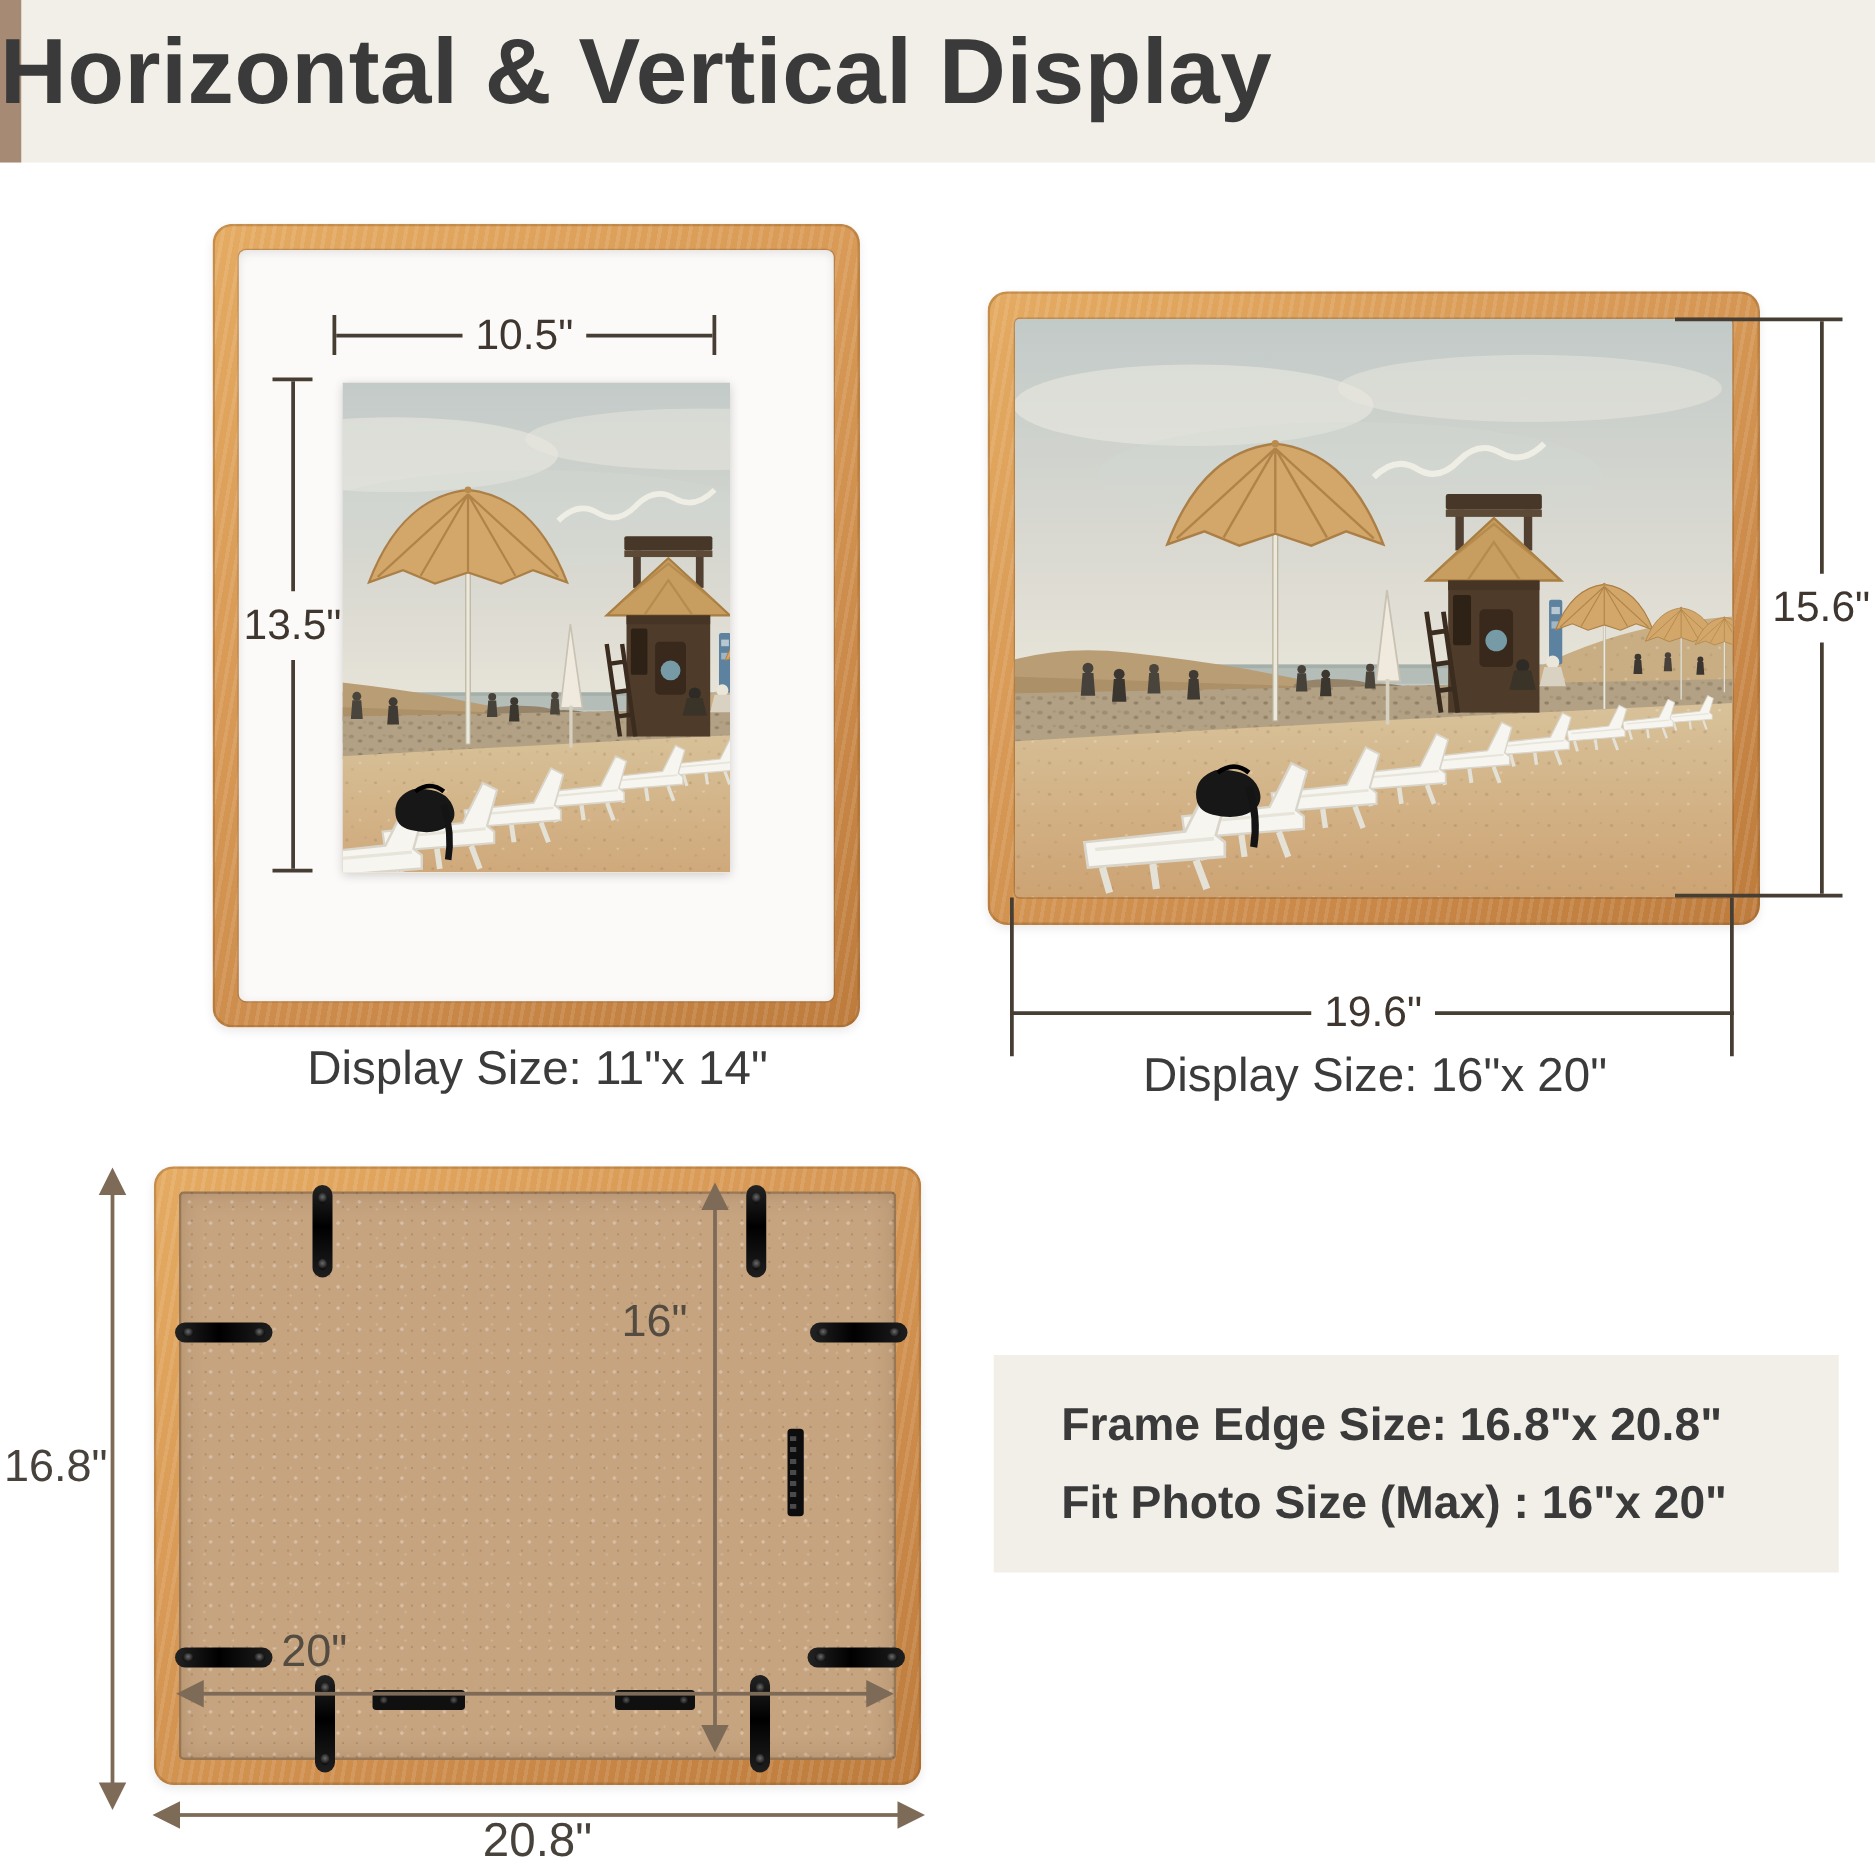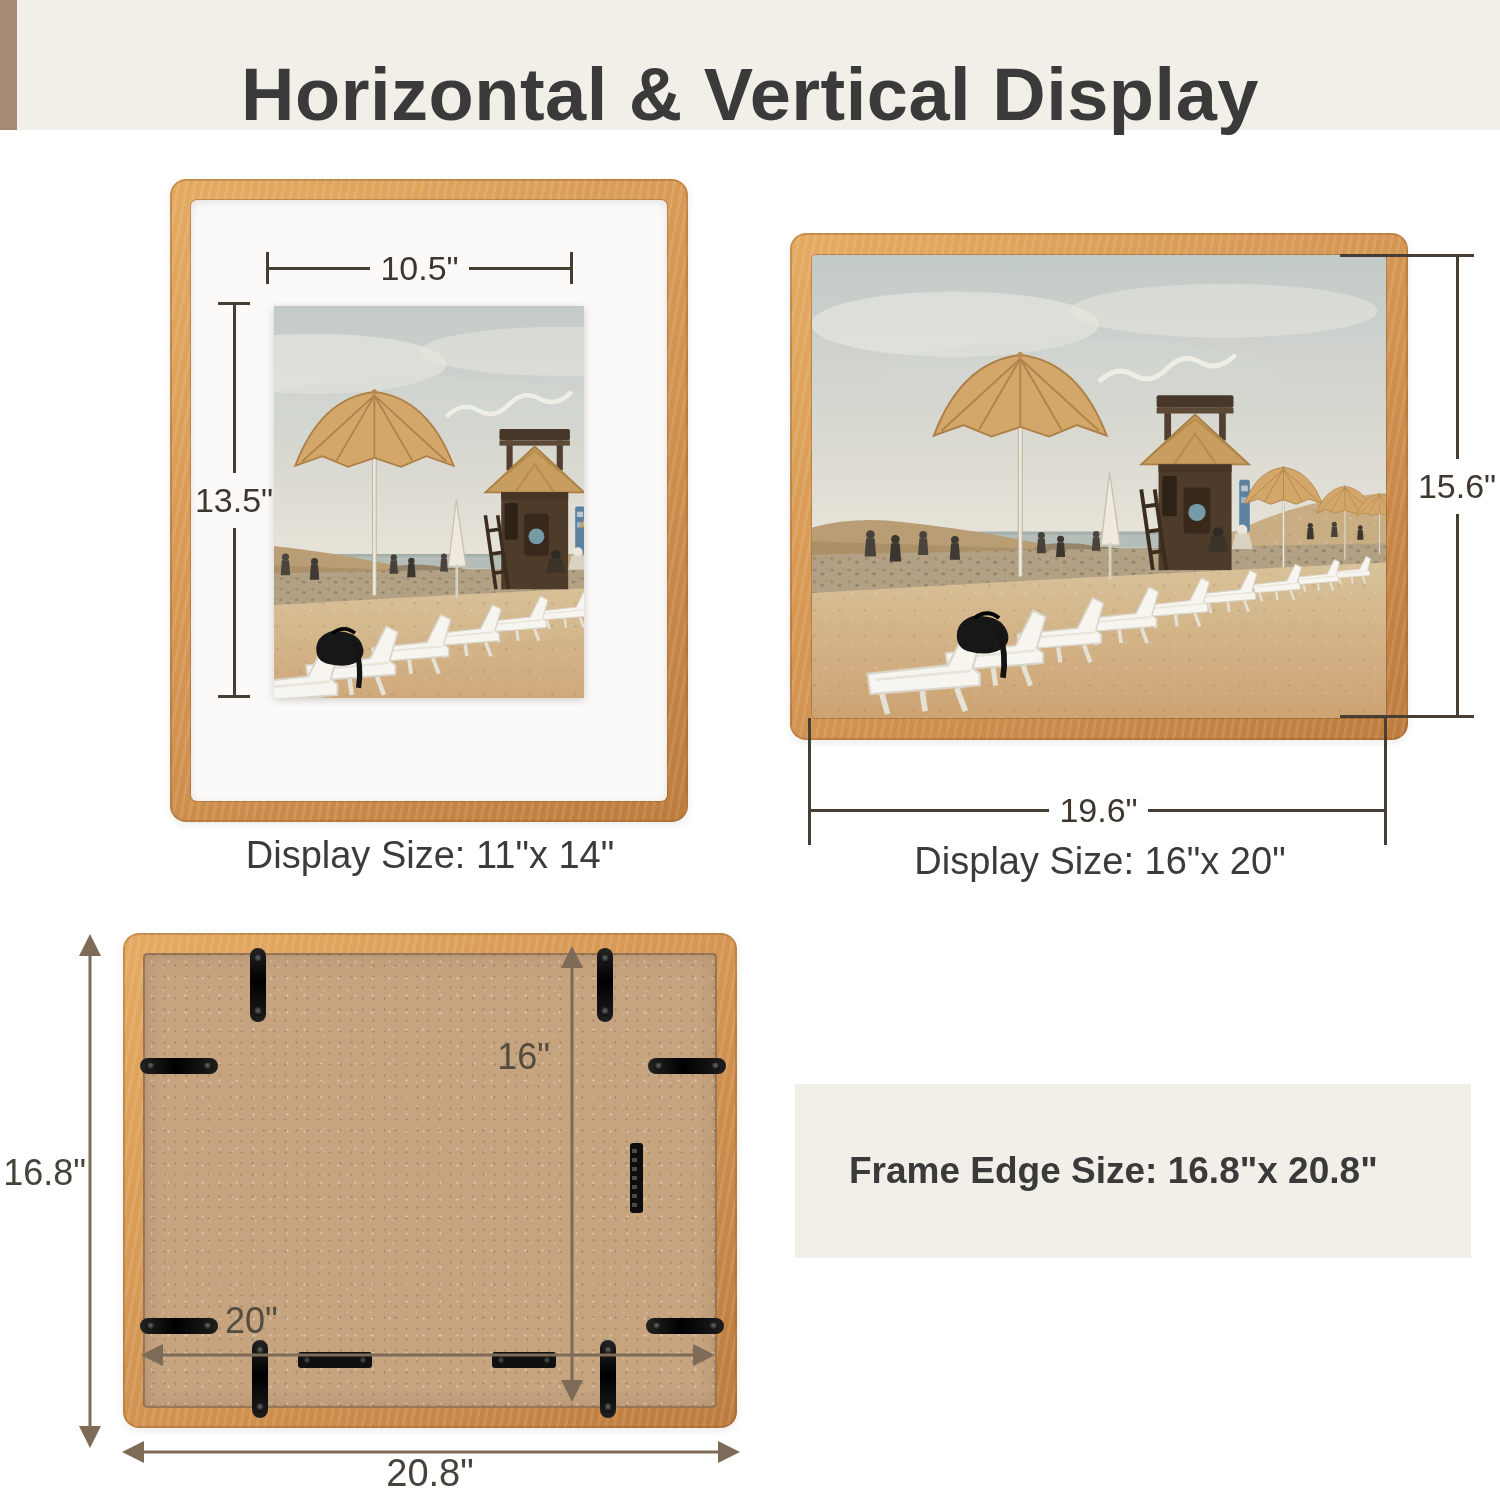--- a/index.html
+++ b/index.html
@@ -8,22 +8,22 @@
     --dim-line:#463d33; --arrow-brown:#7d6a57; --text-dark:#3b3b3b;
     --backing:#c6a480;
   }
   html,body{margin:0;padding:0;background:#fff;}
   #canvas{position:relative;width:1500px;height:1489px;background:#ffffff;overflow:hidden;
           font-family:"Liberation Sans", sans-serif;color:var(--text-dark);}
 
   
   .header-band{position:absolute;left:0;top:0;width:1500px;height:130px;background:var(--cream);}
   .accent-bar{position:absolute;left:0;top:0;width:17px;height:130px;background:var(--accent-bar);}
-  .page-title{position:absolute;left:0;top:14px;width:1500px;text-align:center;
-              font-size:74px;font-weight:700;letter-spacing:0.5px;color:#3a3a3a;margin-top:38px;}
+  .page-title{position:absolute;left:0;top:14px;width:1500px;
+              font-size:74px;font-weight:700;letter-spacing:0.5px;color:#3a3a3a;}
 
   
   .frame{position:absolute;border-radius:16px;
          background:
            repeating-linear-gradient(100deg, rgba(255,255,255,0.10) 0 3px, rgba(0,0,0,0) 3px 8px),
            linear-gradient(145deg, var(--wood-light) 0%, var(--wood-mid) 55%, var(--wood-dark) 100%);
          box-shadow: inset 0 0 0 2px rgba(140,90,35,0.35), 0 3px 8px rgba(0,0,0,0.08);}
   .mat{position:absolute;inset:21px;background:#fbfaf8;border-radius:6px;
        box-shadow: 0 0 0 1px rgba(120,80,40,0.35), inset 0 2px 8px rgba(0,0,0,0.10);}
   .photo{position:absolute;overflow:hidden;box-shadow:0 2px 8px rgba(0,0,0,0.18);}
@@ -299,15 +299,16 @@
 
   <div class="dblh" style="left:122px;top:1440px;width:618px;">
     <span class="head-left"></span>
     <span class="shaft"></span>
     <span class="head-right"></span>
   </div>
   <div class="back-label" style="left:220px;top:1452px;width:420px;text-align:center;font-size:38px;color:#47423b;">20.8"</div>
 
   <div class="info-box">
     <div class="info-line">Frame Edge Size: 16.8"x 20.8"</div>
+    <div class="info-line">Fit Photo Size (Max) : 16"x 20"</div>
   </div>
 
 </div>
 
 </body></html>

